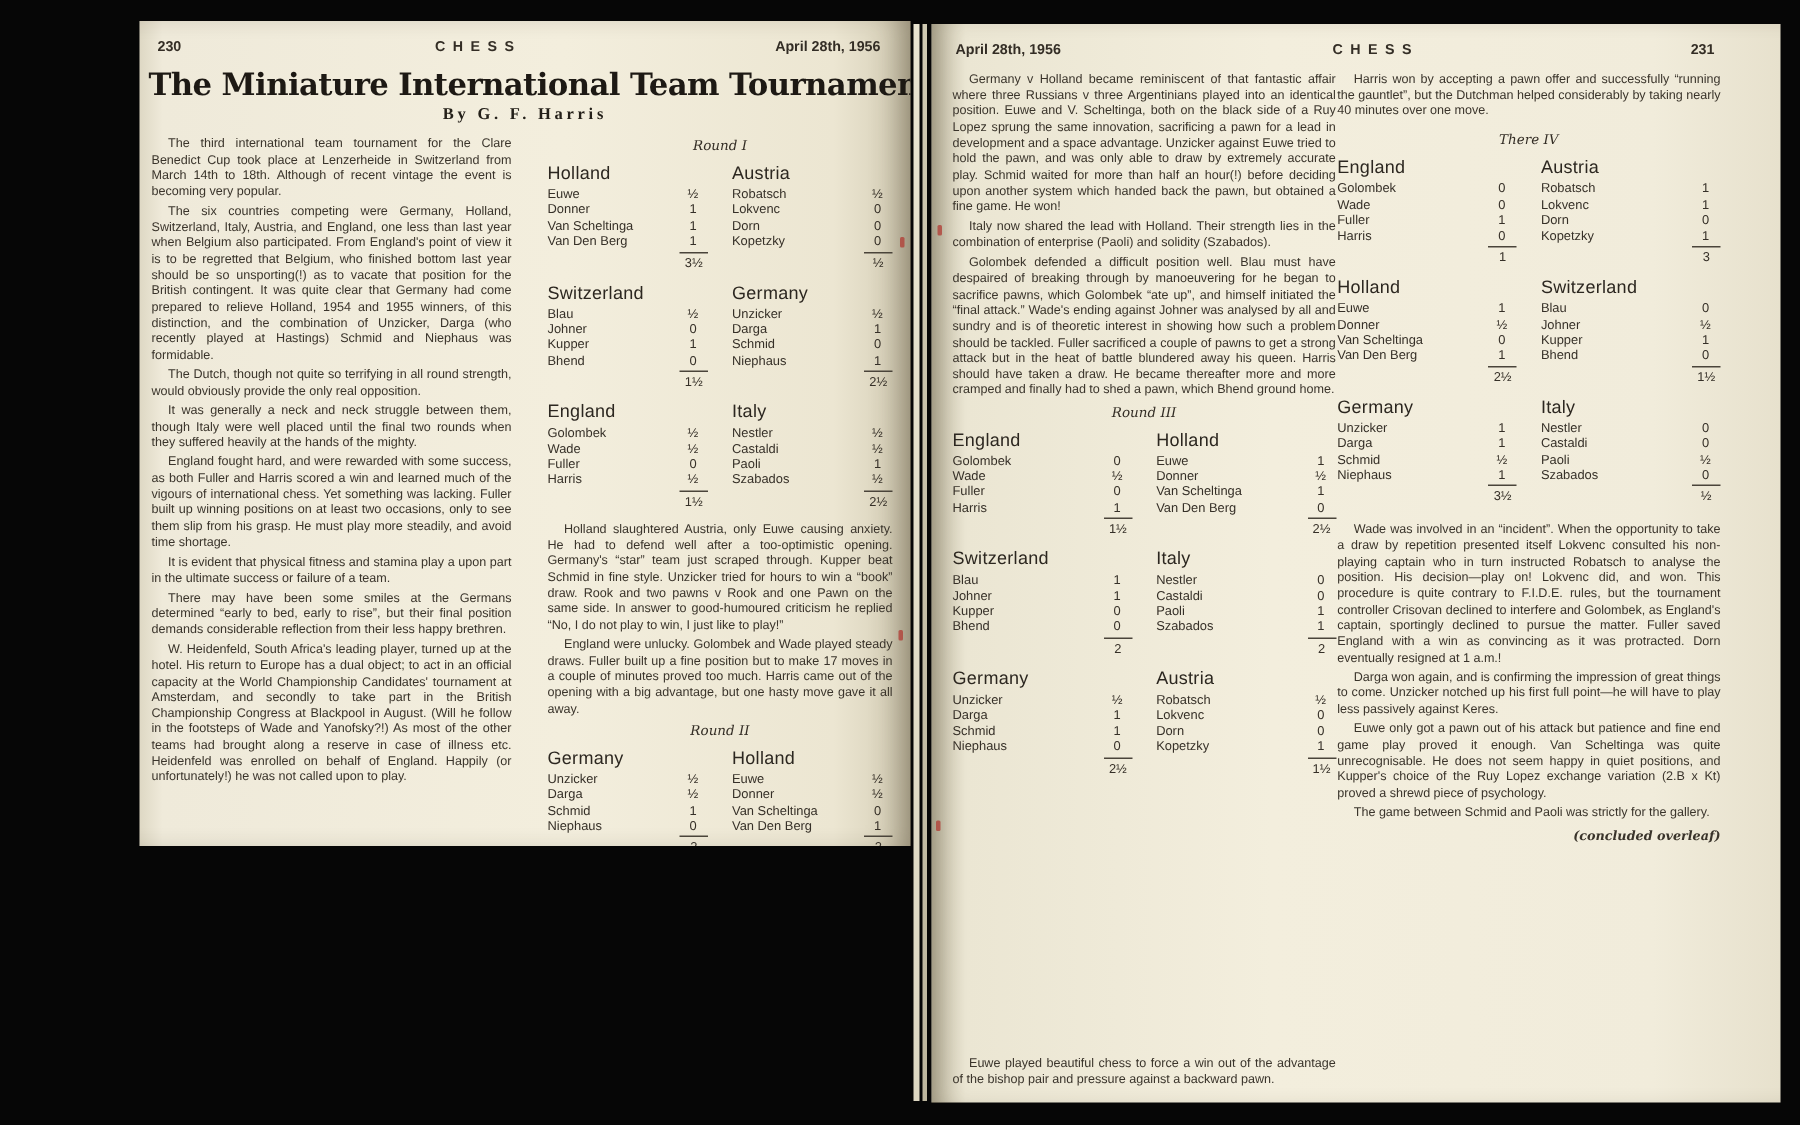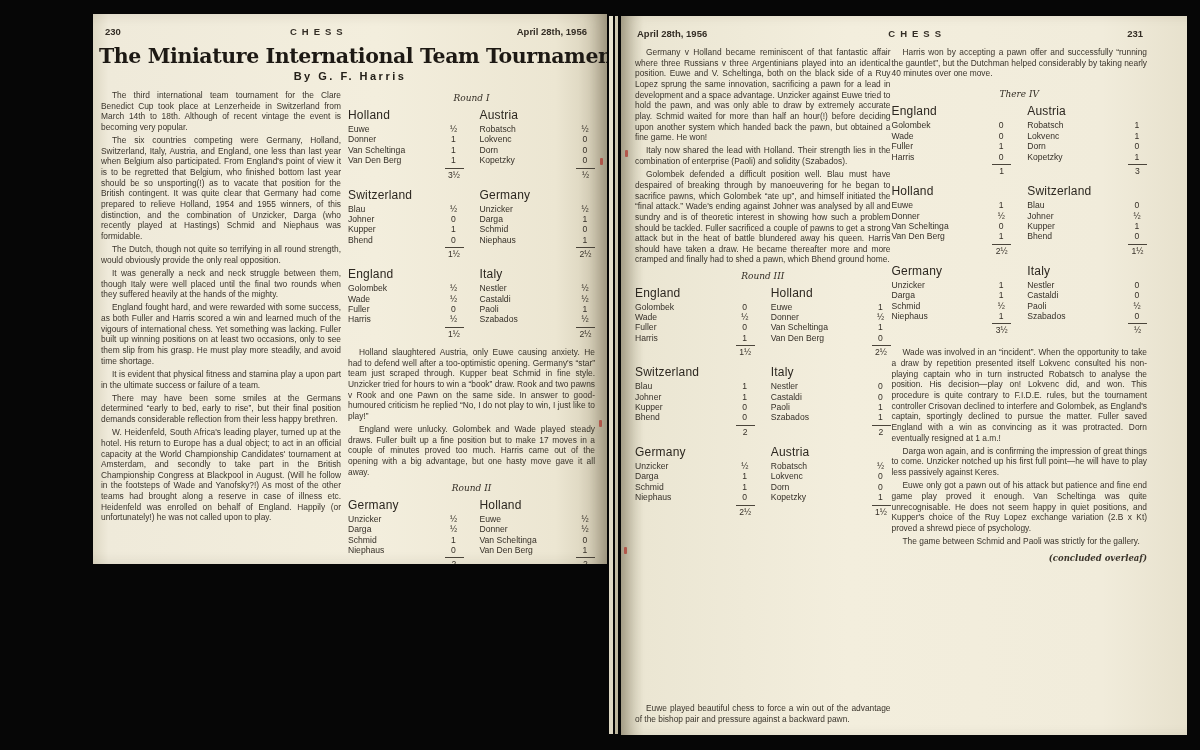--- a/index.html
+++ b/index.html
@@ -35,26 +35,26 @@
   .page-left .pg-header { padding:12px 20px 0 12px; }
   .page-right .pg-header { padding:12px 44px 0 16px; }
   .mag-name { letter-spacing:5px; font-weight:bold; }
 
   .main-title {
     text-align:center; font-family:"DejaVu Serif", serif; font-weight:bold;
     font-size:20.5px; letter-spacing:-0.4px; color:#1d1914; margin:7px 6px 0;
     white-space:nowrap;
   }
   .byline {
-    text-align:center; font-family:Liberation Sans, sans-serif; font-weight:bold;
+    text-align:center; font-family:Liberation Serif, serif; font-weight:bold;
     font-size:11px; letter-spacing:2.5px; color:#242019; margin-top:2px;
   }
 
   .page-cols { display:flex; flex:1; min-height:0; margin-top:8px; }
-  .page-left .page-cols { padding:0 12px 6px 8px; gap:7px; }
+  .page-left .page-cols { padding:0 12px 6px 8px; gap:24px; }
   .page-right .page-cols { padding:0 40px 8px 14px; gap:1px; }
   .col { flex:1; display:flex; flex-direction:column; min-width:0; }
   .page-left .col-a { flex:0 0 240px; }
 
   p.body {
     margin:0 0 2.5px; text-indent:11px; text-align:justify;
     font-size:8.4px; line-height:10.65px; color:#3a342b;
   }
   .round-label {
     text-align:center; font-family:"DejaVu Serif", serif; font-style:italic;

